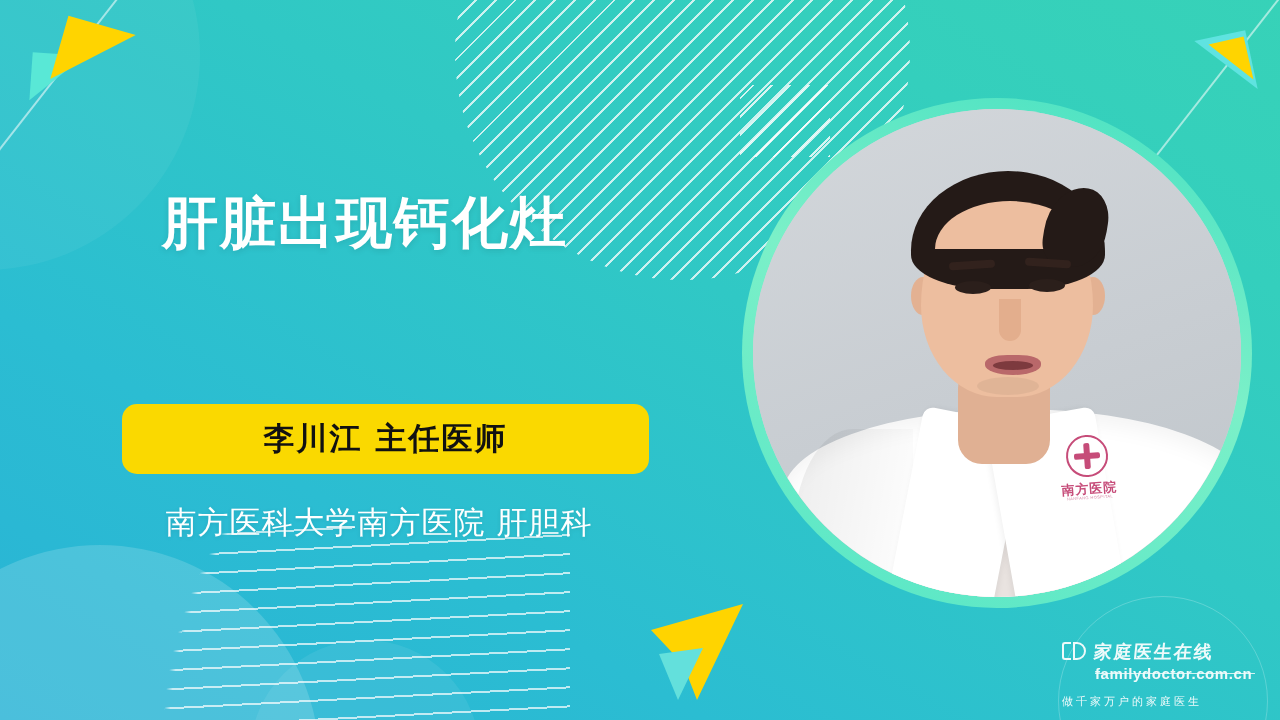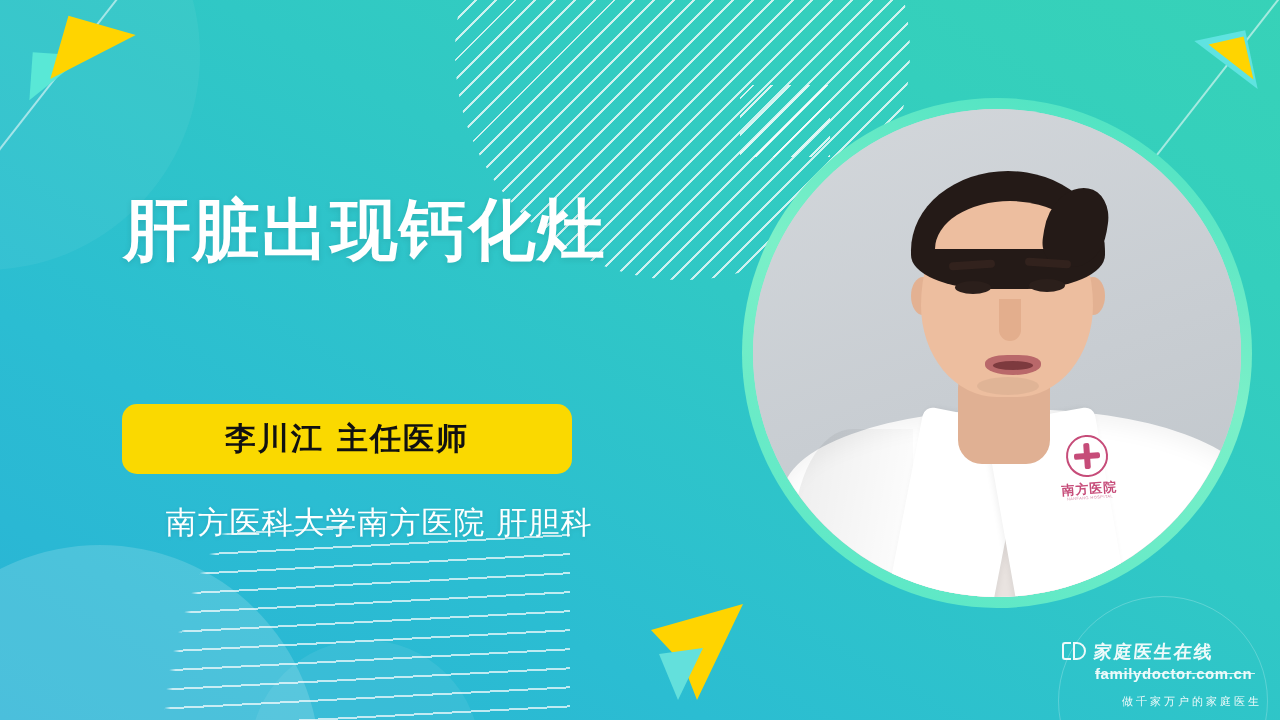--- a/index.html
+++ b/index.html
@@ -204,28 +204,28 @@
   .ph-logo-sub{
     position:absolute;left:0;top:60px;width:70px;text-align:center;
     font-size:4px;color:#d07a9b;letter-spacing:.4px;white-space:nowrap;
     font-family:"Liberation Sans",sans-serif;
   }
 
   
   .title{
     position:absolute;left:0;top:186px;width:730px;
     color:#fff;text-align:center;
-    font-size:67px;line-height:1.32;font-weight:bold;letter-spacing:2px;
+    font-size:56px;line-height:1.32;font-weight:bold;letter-spacing:2px;
     font-family:"DejaVu Sans","Liberation Sans",sans-serif;
     text-shadow:0 2px 6px rgba(0,0,0,.10);
   }
   .title-line{display:block;}
 
   .badge{
-    position:absolute;left:122px;top:404px;width:450px;height:70px;
+    position:absolute;left:122px;top:404px;width:527px;height:70px;
     background:#FAD900;border-radius:15px;
     display:flex;align-items:center;justify-content:center;
   }
   .badge-text{
     color:#111;font-size:31px;font-weight:bold;letter-spacing:2px;
     font-family:"DejaVu Sans","Liberation Sans",sans-serif;
   }
 
   .affil{
     position:absolute;left:0;top:502px;width:740px;
@@ -250,21 +250,21 @@
     transform:skewX(-6deg);
   }
   .wm-url{
     color:#fff;font-size:15px;letter-spacing:.6px;margin:1px 0 0 33px;
     font-family:"Liberation Sans",sans-serif;white-space:nowrap;font-weight:bold;
   }
   .wm-line{
     position:absolute;left:33px;top:33px;width:160px;height:1px;background:rgba(255,255,255,.85);
   }
   .wm-tag{
-    color:#fff;font-size:11px;letter-spacing:3px;margin-top:12px;text-align:right;
+    color:#fff;font-size:11px;letter-spacing:3px;margin-top:12px;text-align:left;
     font-family:Liberation Mono, monospace;white-space:nowrap;
   }
   .wm-circle{
     position:absolute;left:1058px;top:596px;width:210px;height:210px;
     border-radius:50%;border:1px solid rgba(255,255,255,.22);
   }
 </style>
 </head>
 <body>
 

